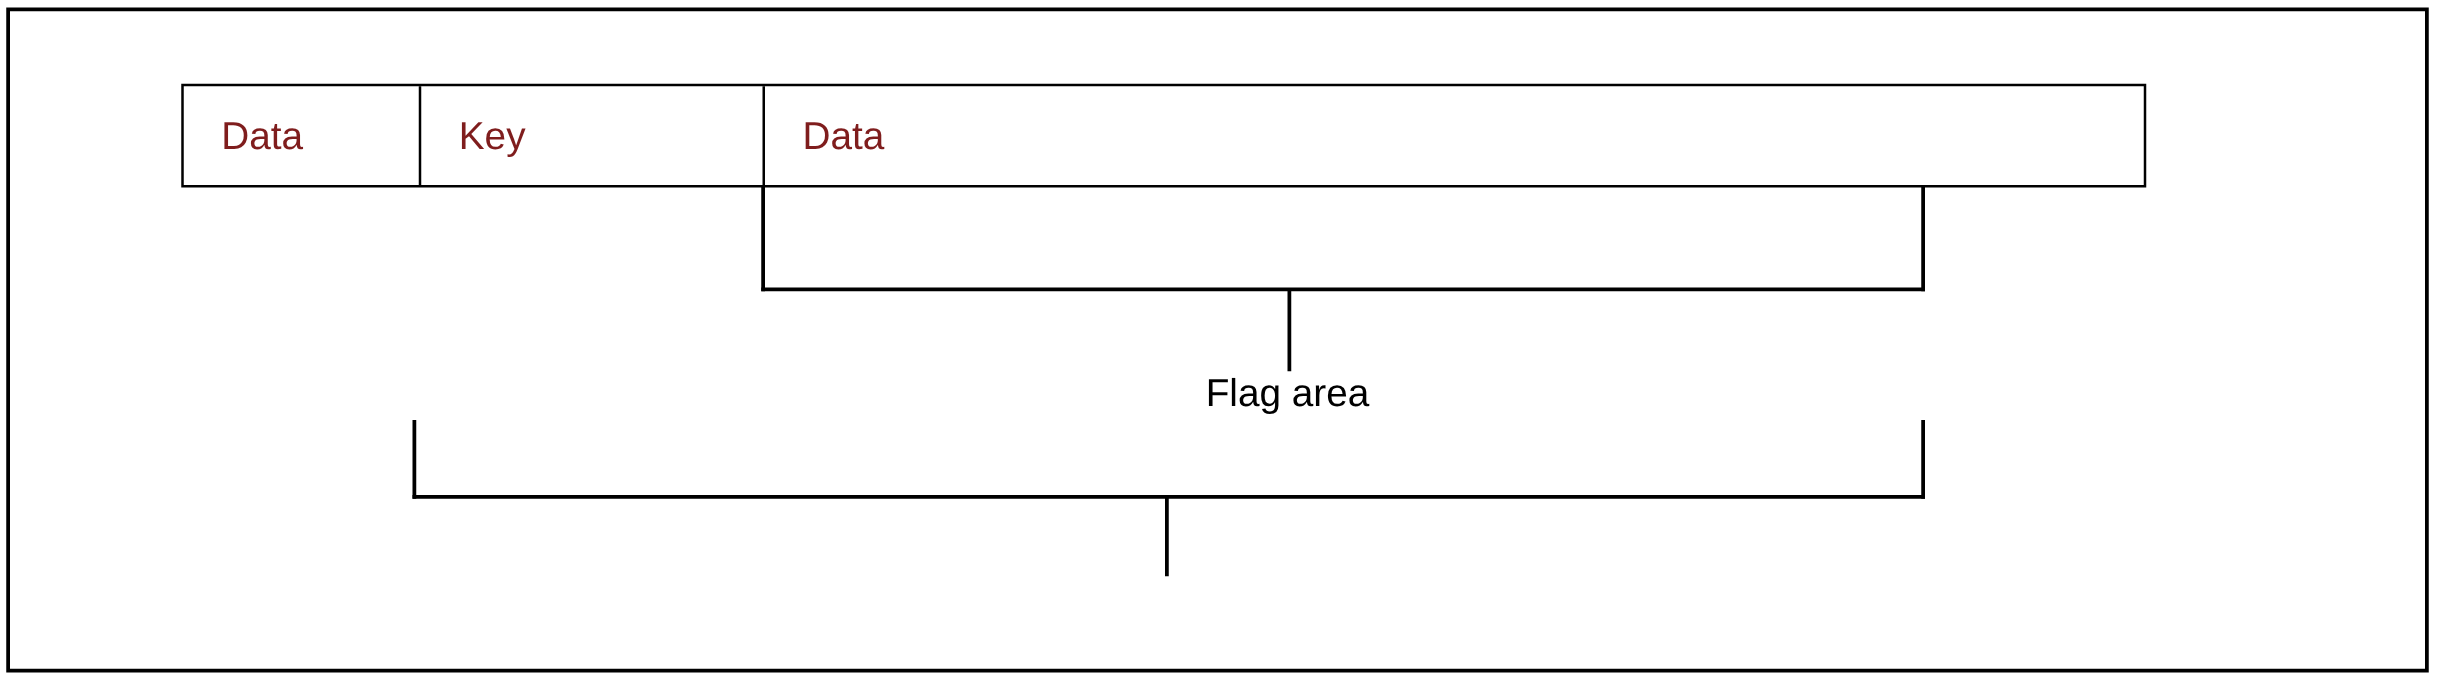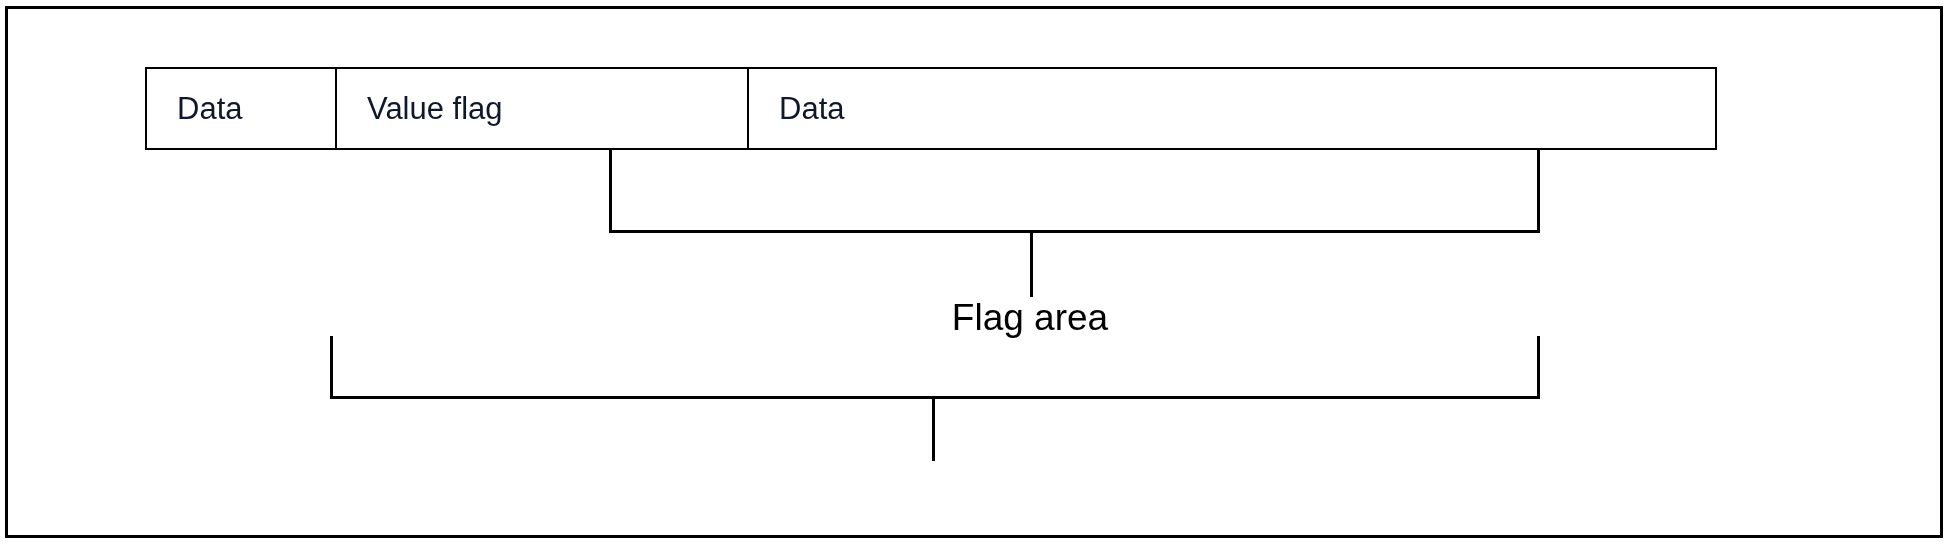--- a/index.html
+++ b/index.html
@@ -40,21 +40,21 @@
     border: 2px solid #000000;
   }
   .record-cell {
     box-sizing: border-box;
     display: flex;
     align-items: center;
     height: 100%;
     border-right: 2px solid #000000;
     padding-left: 30px;
     font-size: 31px;
-    color: #0f172a;
+    color: #7f1d1d;
     white-space: nowrap;
   }
   .record-cell:last-child {
     border-right: none;
   }
   .cell-data-left  { width: 190px; }
   .cell-key        { width: 275px; }
   .cell-valueflag  { width: 412px; }
   .cell-logicflag  { width: 515px; }
   .cell-data-right { width: 180px; }
@@ -95,21 +95,21 @@
   }
   #index-stem {
     left: 932px;
     top: 397px;
     height: 64px;
   }
 
   
   .annot-label {
     position: absolute;
-    font-size: 37px;
+    font-size: 31px;
     color: #000000;
     white-space: nowrap;
     transform: translateX(-50%);
   }
   #flag-area-label {
     left: 1030px;
     top: 297px;
   }
   #index-area-label {
     left: 932px;
@@ -120,22 +120,22 @@
 <body>
 
 <div id="canvas">
 
   <div id="outer-frame"></div>
 
   <div id="record-strip">
     <div class="record-cell cell-data-left">
       <span>Data</span>
     </div>
-    <div class="record-cell cell-valueflag">
-      <span>Value flag</span>
+    <div class="record-cell cell-key">
+      <span>Key</span>
     </div>
     <div class="record-cell cell-data-right">
       <span>Data</span>
     </div>
   </div>
 
   <div class="bracket" id="flag-bracket"></div>
   <div class="stem" id="flag-stem"></div>
   <div class="annot-label" id="flag-area-label">Flag area</div>
 

